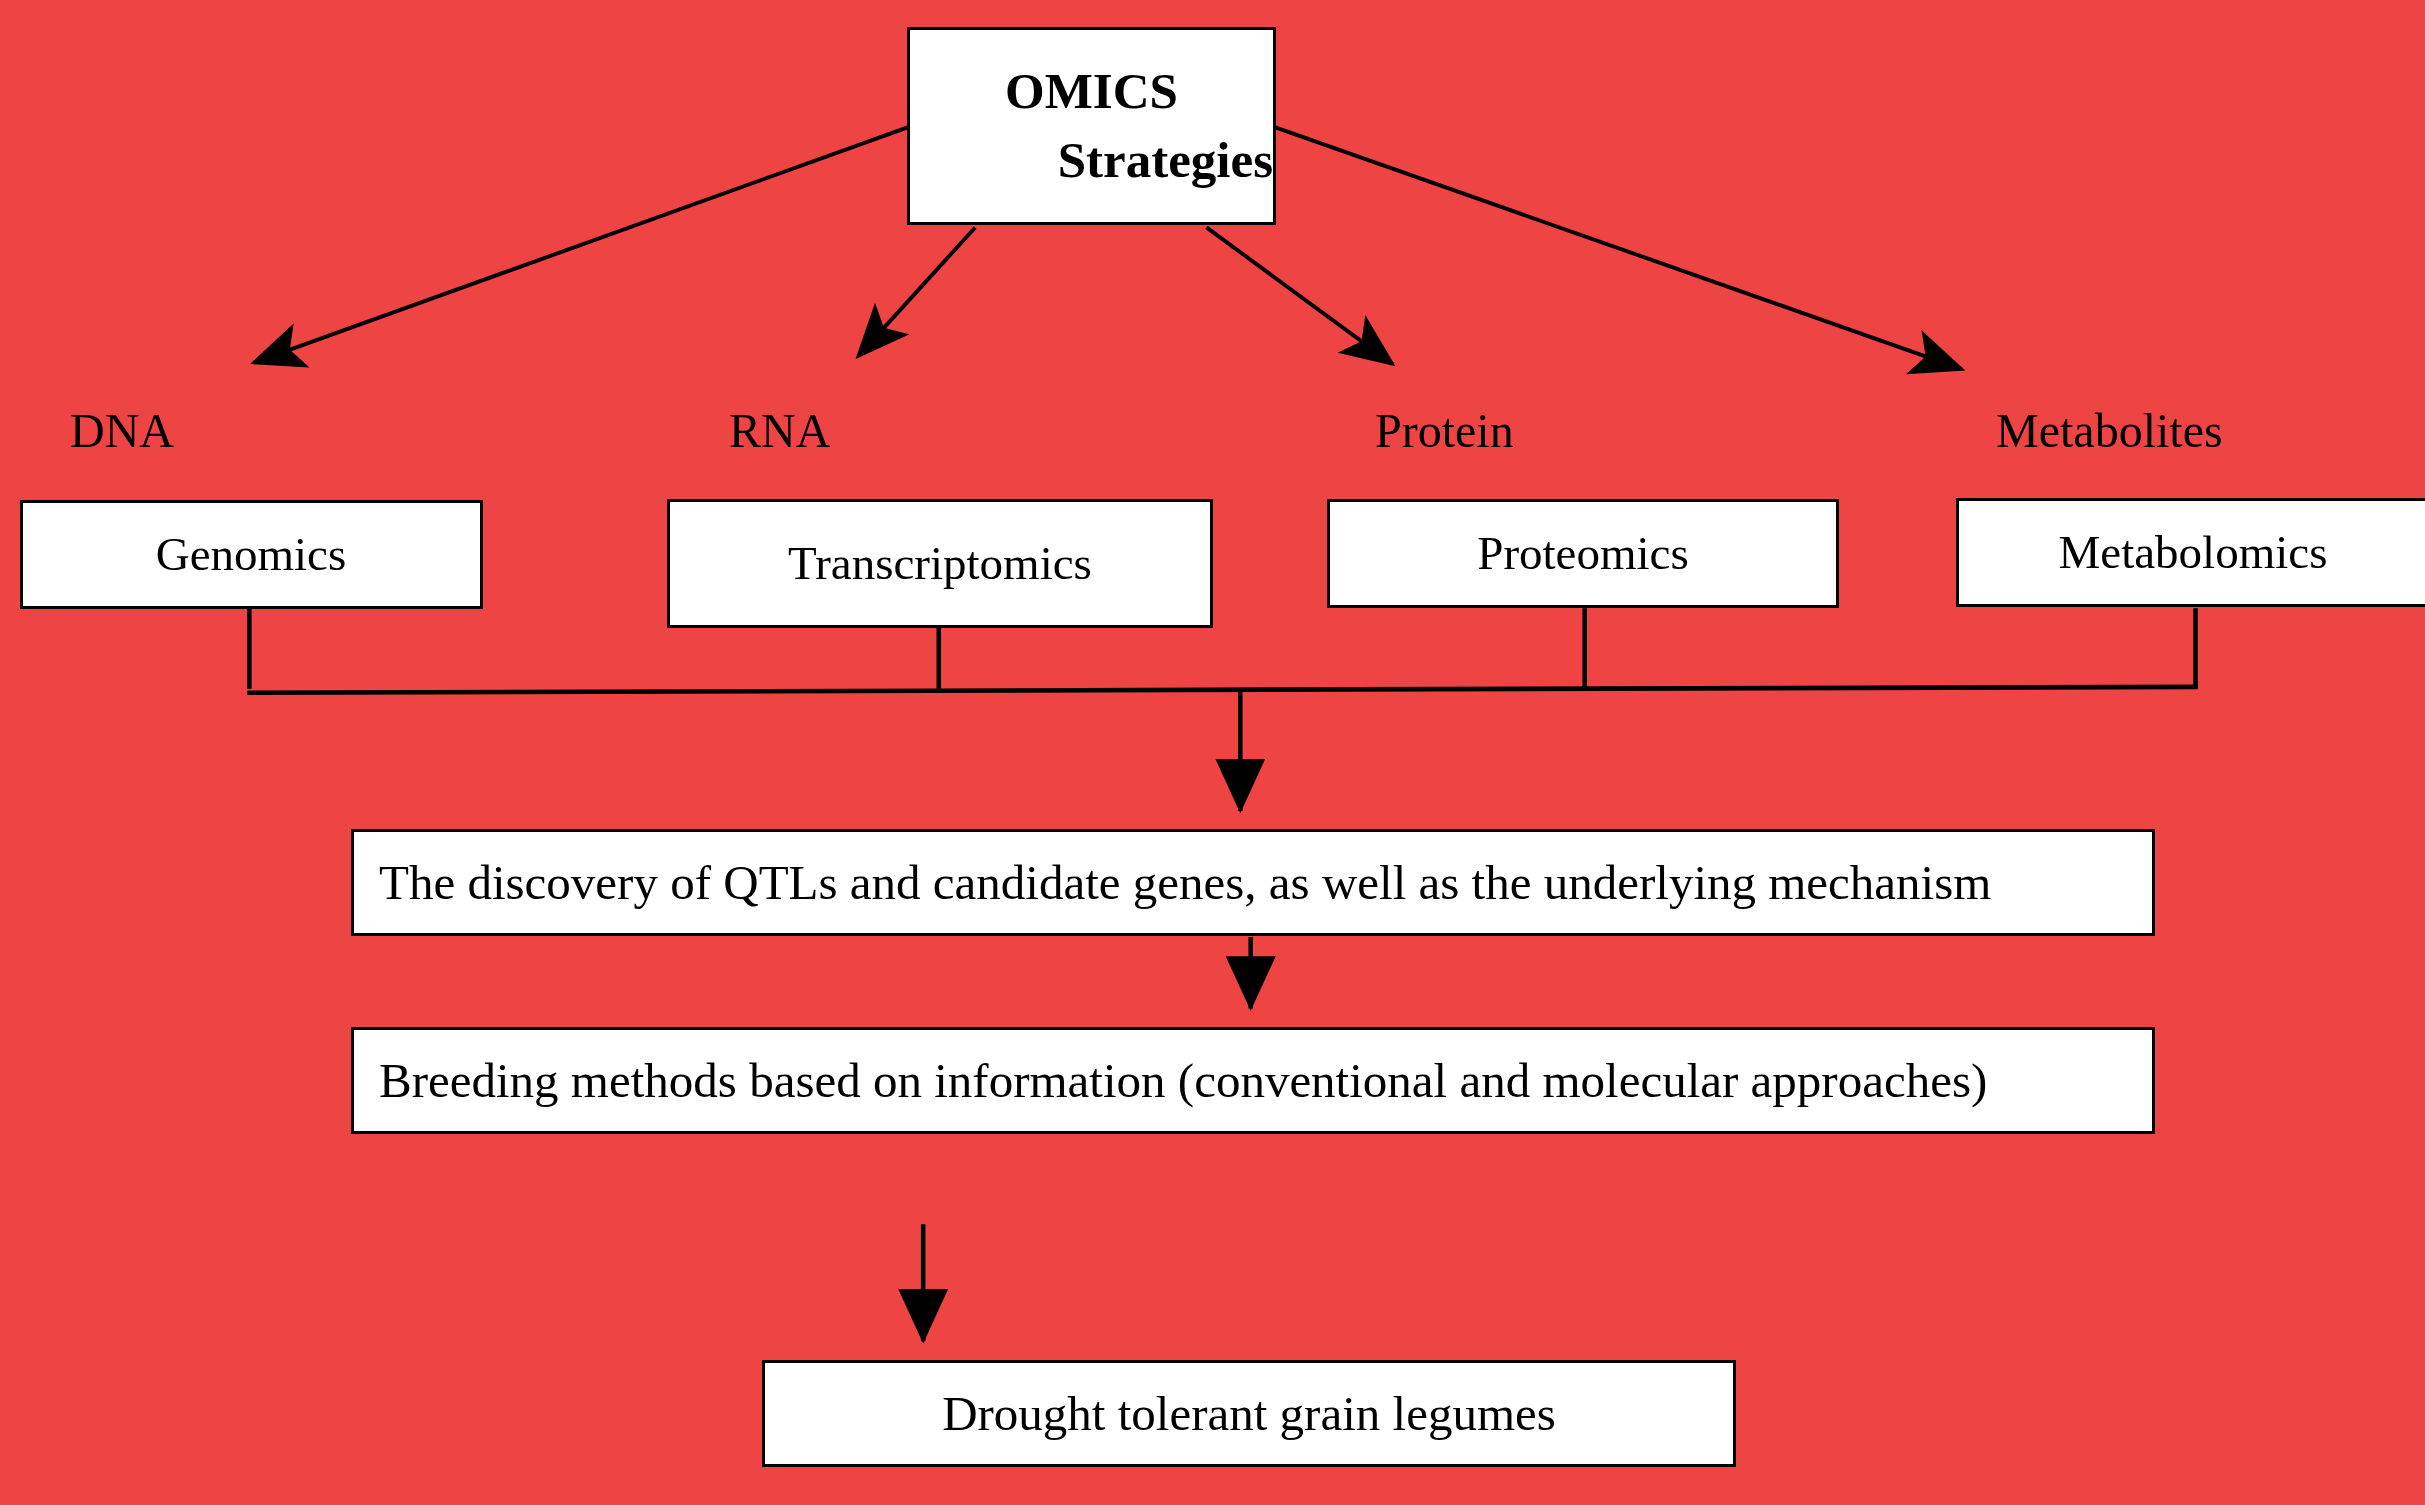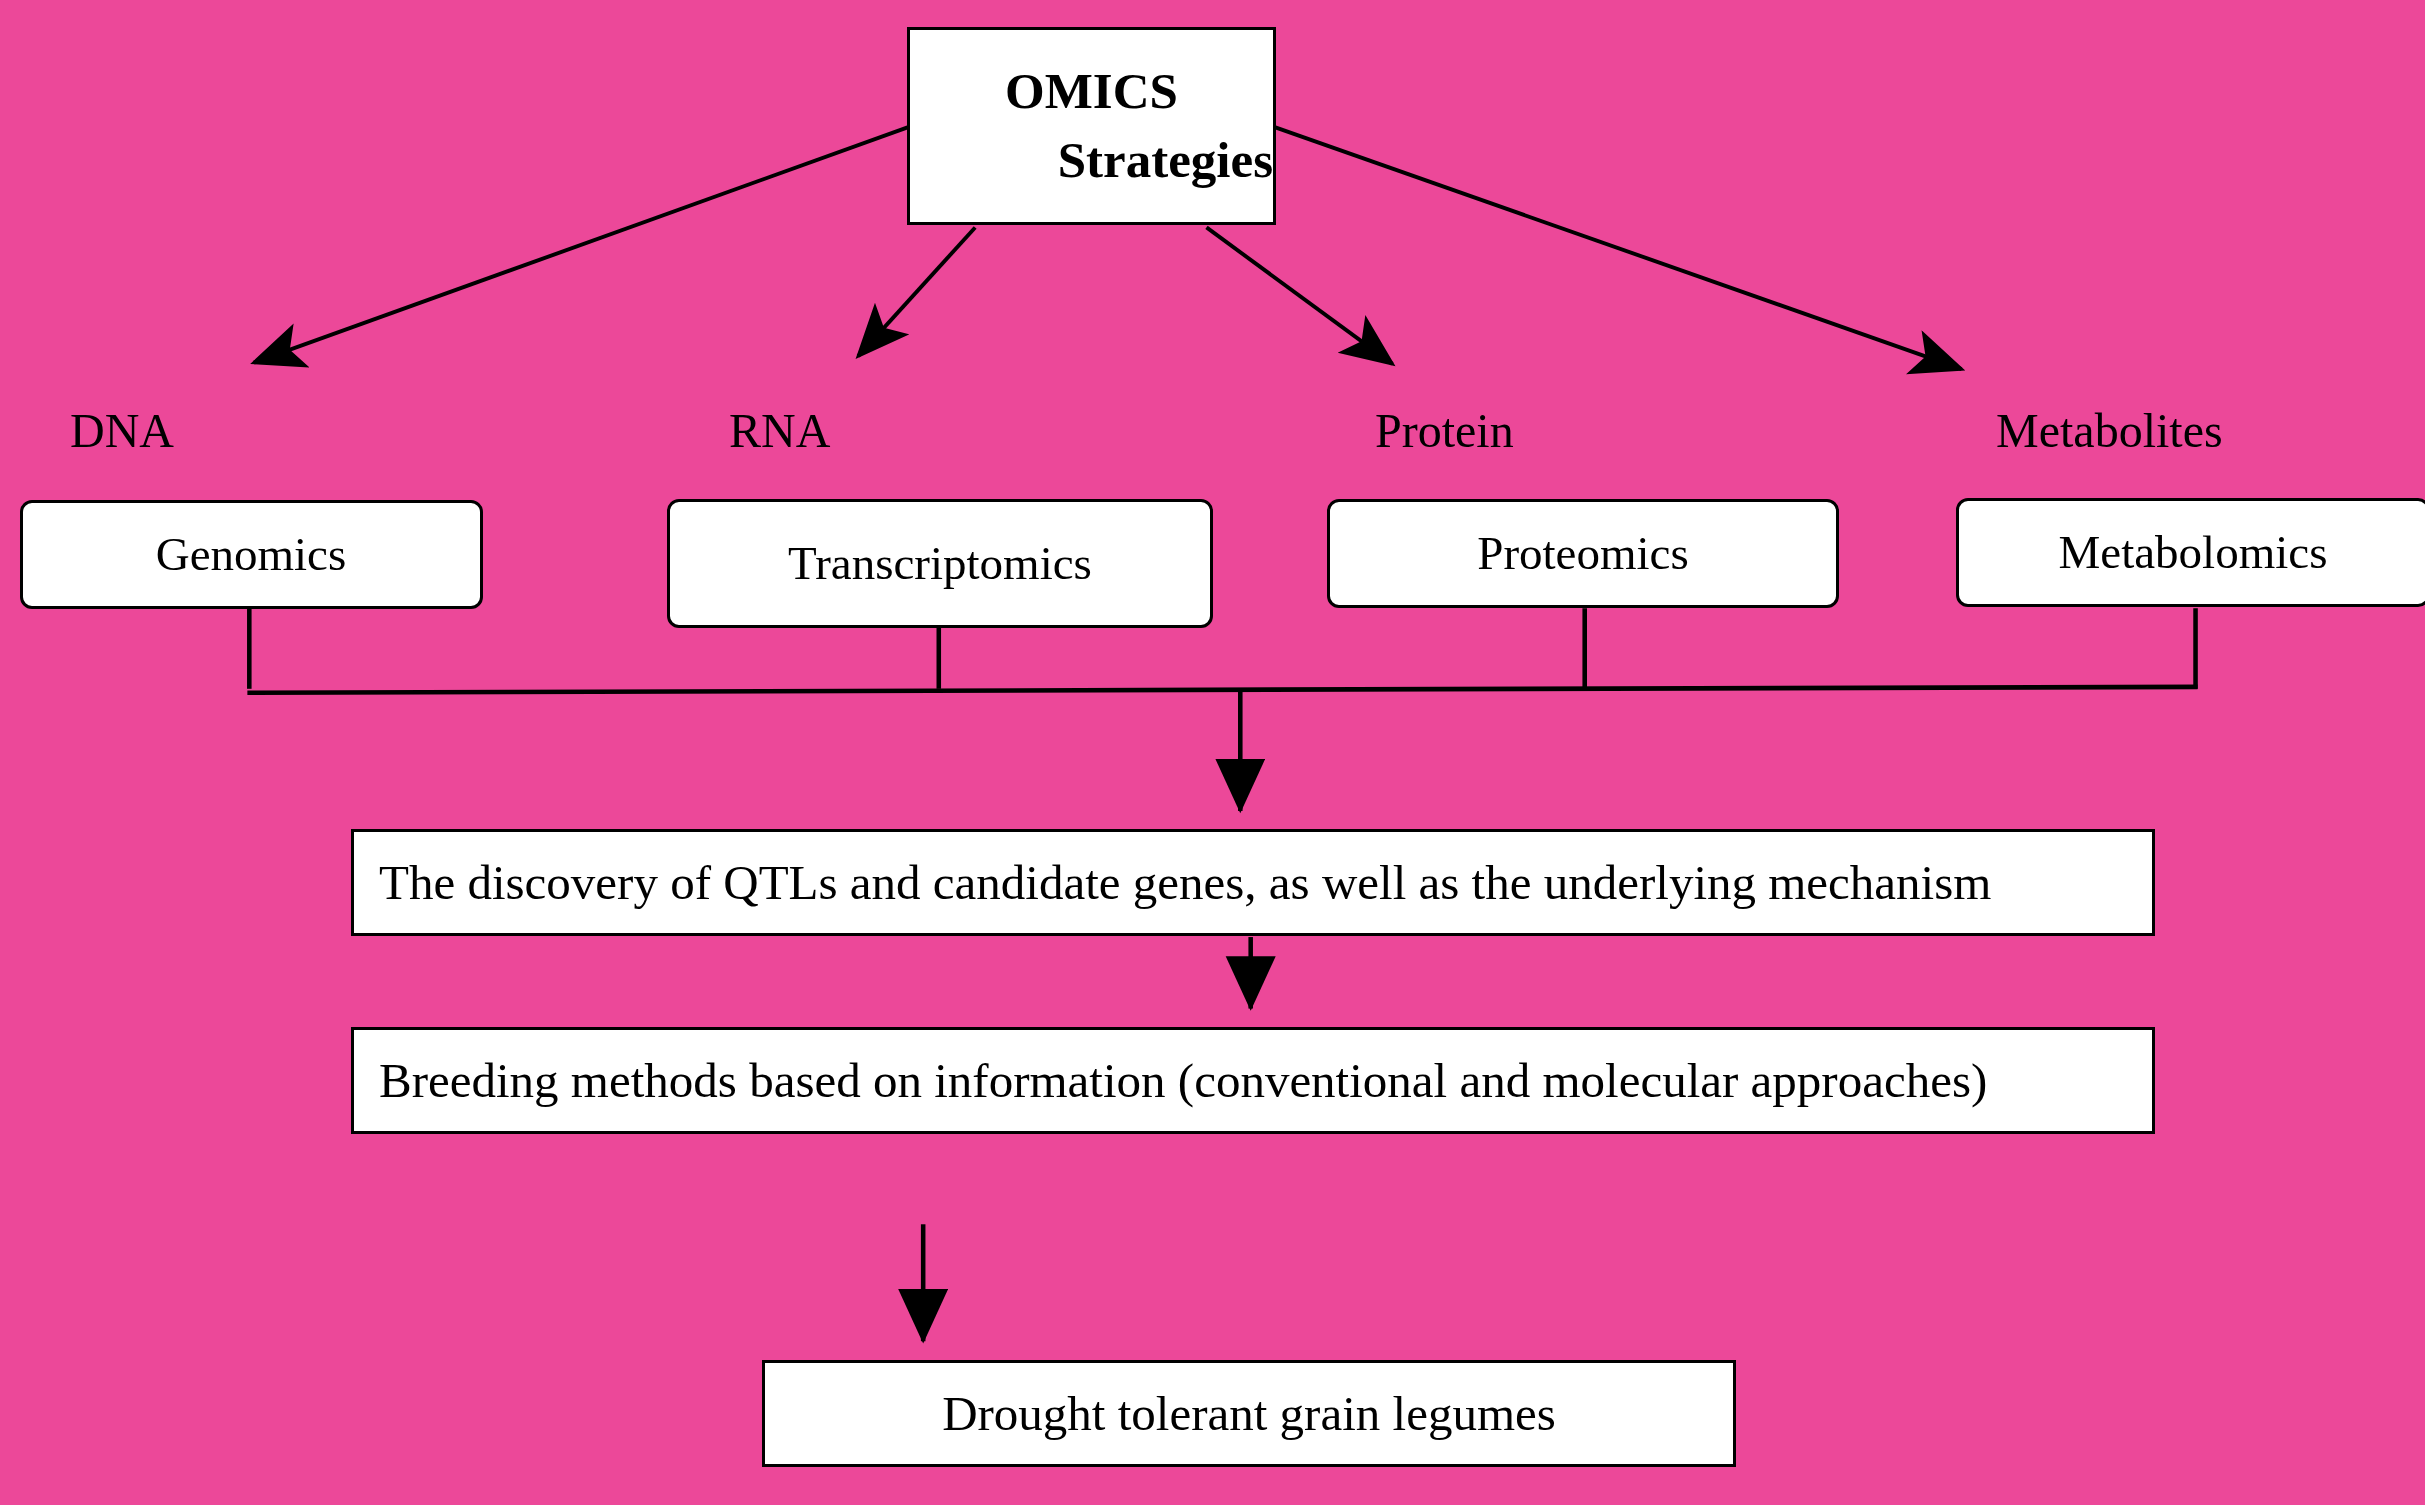--- a/index.html
+++ b/index.html
@@ -11,21 +11,21 @@
     width: 2426px;
     height: 1505px;
     font-family: "Liberation Serif", "DejaVu Serif", serif;
     color: #000000;
     overflow: hidden;
   }
   #diagram-root {
     position: relative;
     width: 2426px;
     height: 1505px;
-    background: #ec4899;
+    background: #ef4444;
   }
   svg.edges {
     position: absolute;
     left: 0;
     top: 0;
     width: 2426px;
     height: 1505px;
     pointer-events: none;
   }
   .node {
@@ -47,21 +47,20 @@
   }
   .node.root {
     font-weight: bold;
     font-size: 51px;
     line-height: 1.35;
   }
   .node.root .line2 { display: block; text-align: right; }
   .node.omic {
     font-size: 47px;
     font-weight: normal;
-    border-radius: 12px;
   }
   .node.wide {
     font-size: 49px;
     justify-content: flex-start;
     padding-left: 25px;
   }
   .node.bottom {
     font-size: 49px;
     justify-content: flex-end;
   }

